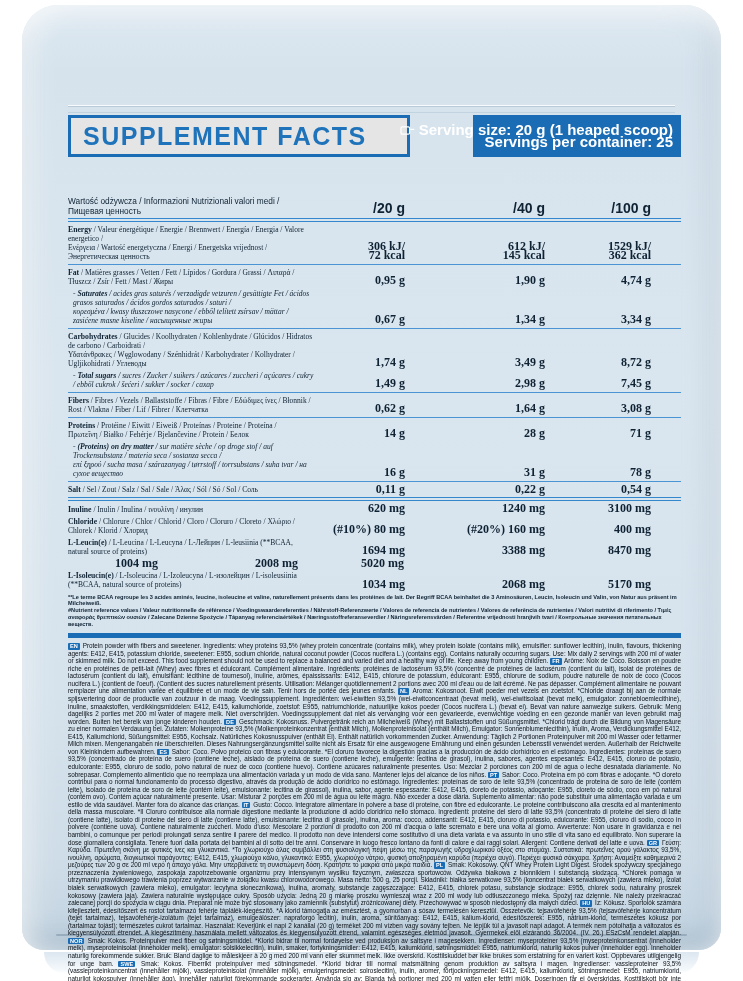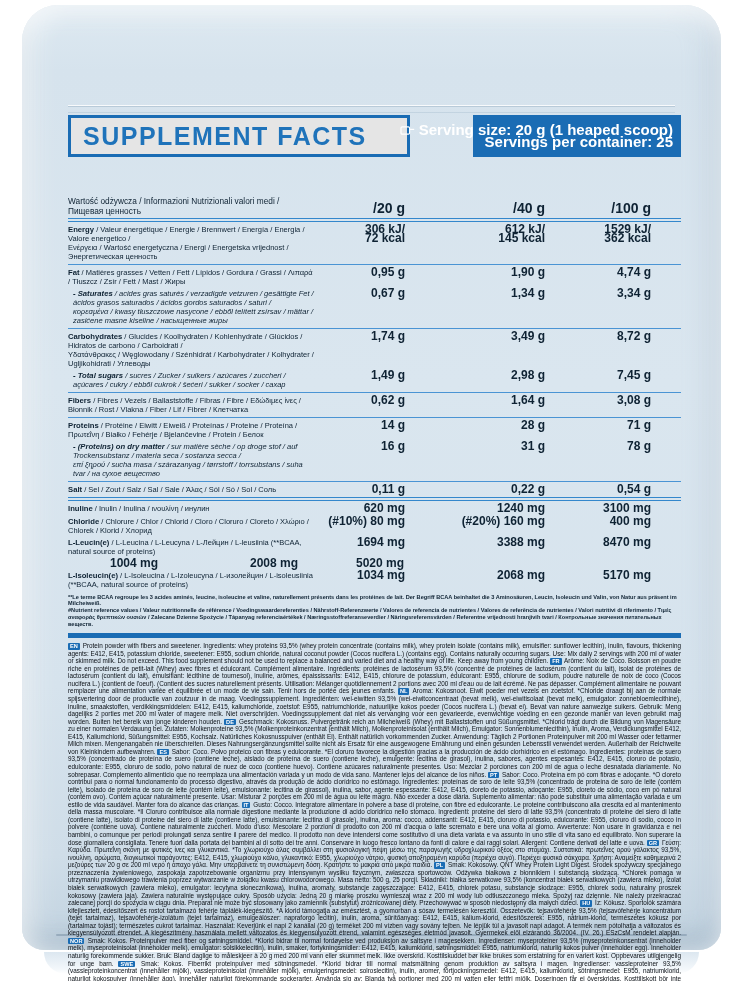--- a/index.html
+++ b/index.html
@@ -29,21 +29,21 @@
   .thead-top { font-weight:bold; font-size:8.3px; line-height:10px; margin-top:6px; }
   .thead-bottom { display:flex; align-items:flex-end; padding-right:30px; }
   .thead-label2 { flex:1; font-weight:normal; font-size:8.3px; line-height:10px;margin-top:39px; }
   .col, .tval { text-align:right; font-weight:bold; }
   .col { font-size:14px; }
   .c1 { width:90px; } .c2 { width:140px; } .c3 { width:106px; }
 
   .sep { border-top:1.6px solid #4a94d4; margin:1.5px 0; }
   .sep.double { border-top:none; height:4px; border-top:1.4px solid #3387cc; border-bottom:1.4px solid #3387cc; }
 
-  .trow { display:flex; padding:1.5px 30px 1.5px 0; font-size:7.5px; line-height:9px; }
+  .trow { display:flex; align-items:flex-end; padding:1.5px 30px 1.5px 0; font-size:7.5px; line-height:9px;font-family:Liberation Serif, serif; }
   .tlabel { flex:1; white-space:pre-line; }
   .tlabel b { font-size:7.7px; }
   .trow.sub .tlabel { font-style:italic; padding-left:5px; }
   .tval { font-size:12px; white-space:pre-line; line-height:9.5px; }
 
   .footnotes { font-size:5.6px; line-height:6.9px; font-weight:bold; margin-top:3px; }
 
   .bluebar { height:5px; background:#1a6cb4; margin:5px 0 4px; }
 
   .bodytext { font-size:6.35px; line-height:7.55px; text-align:justify; color:#0b1016; }

